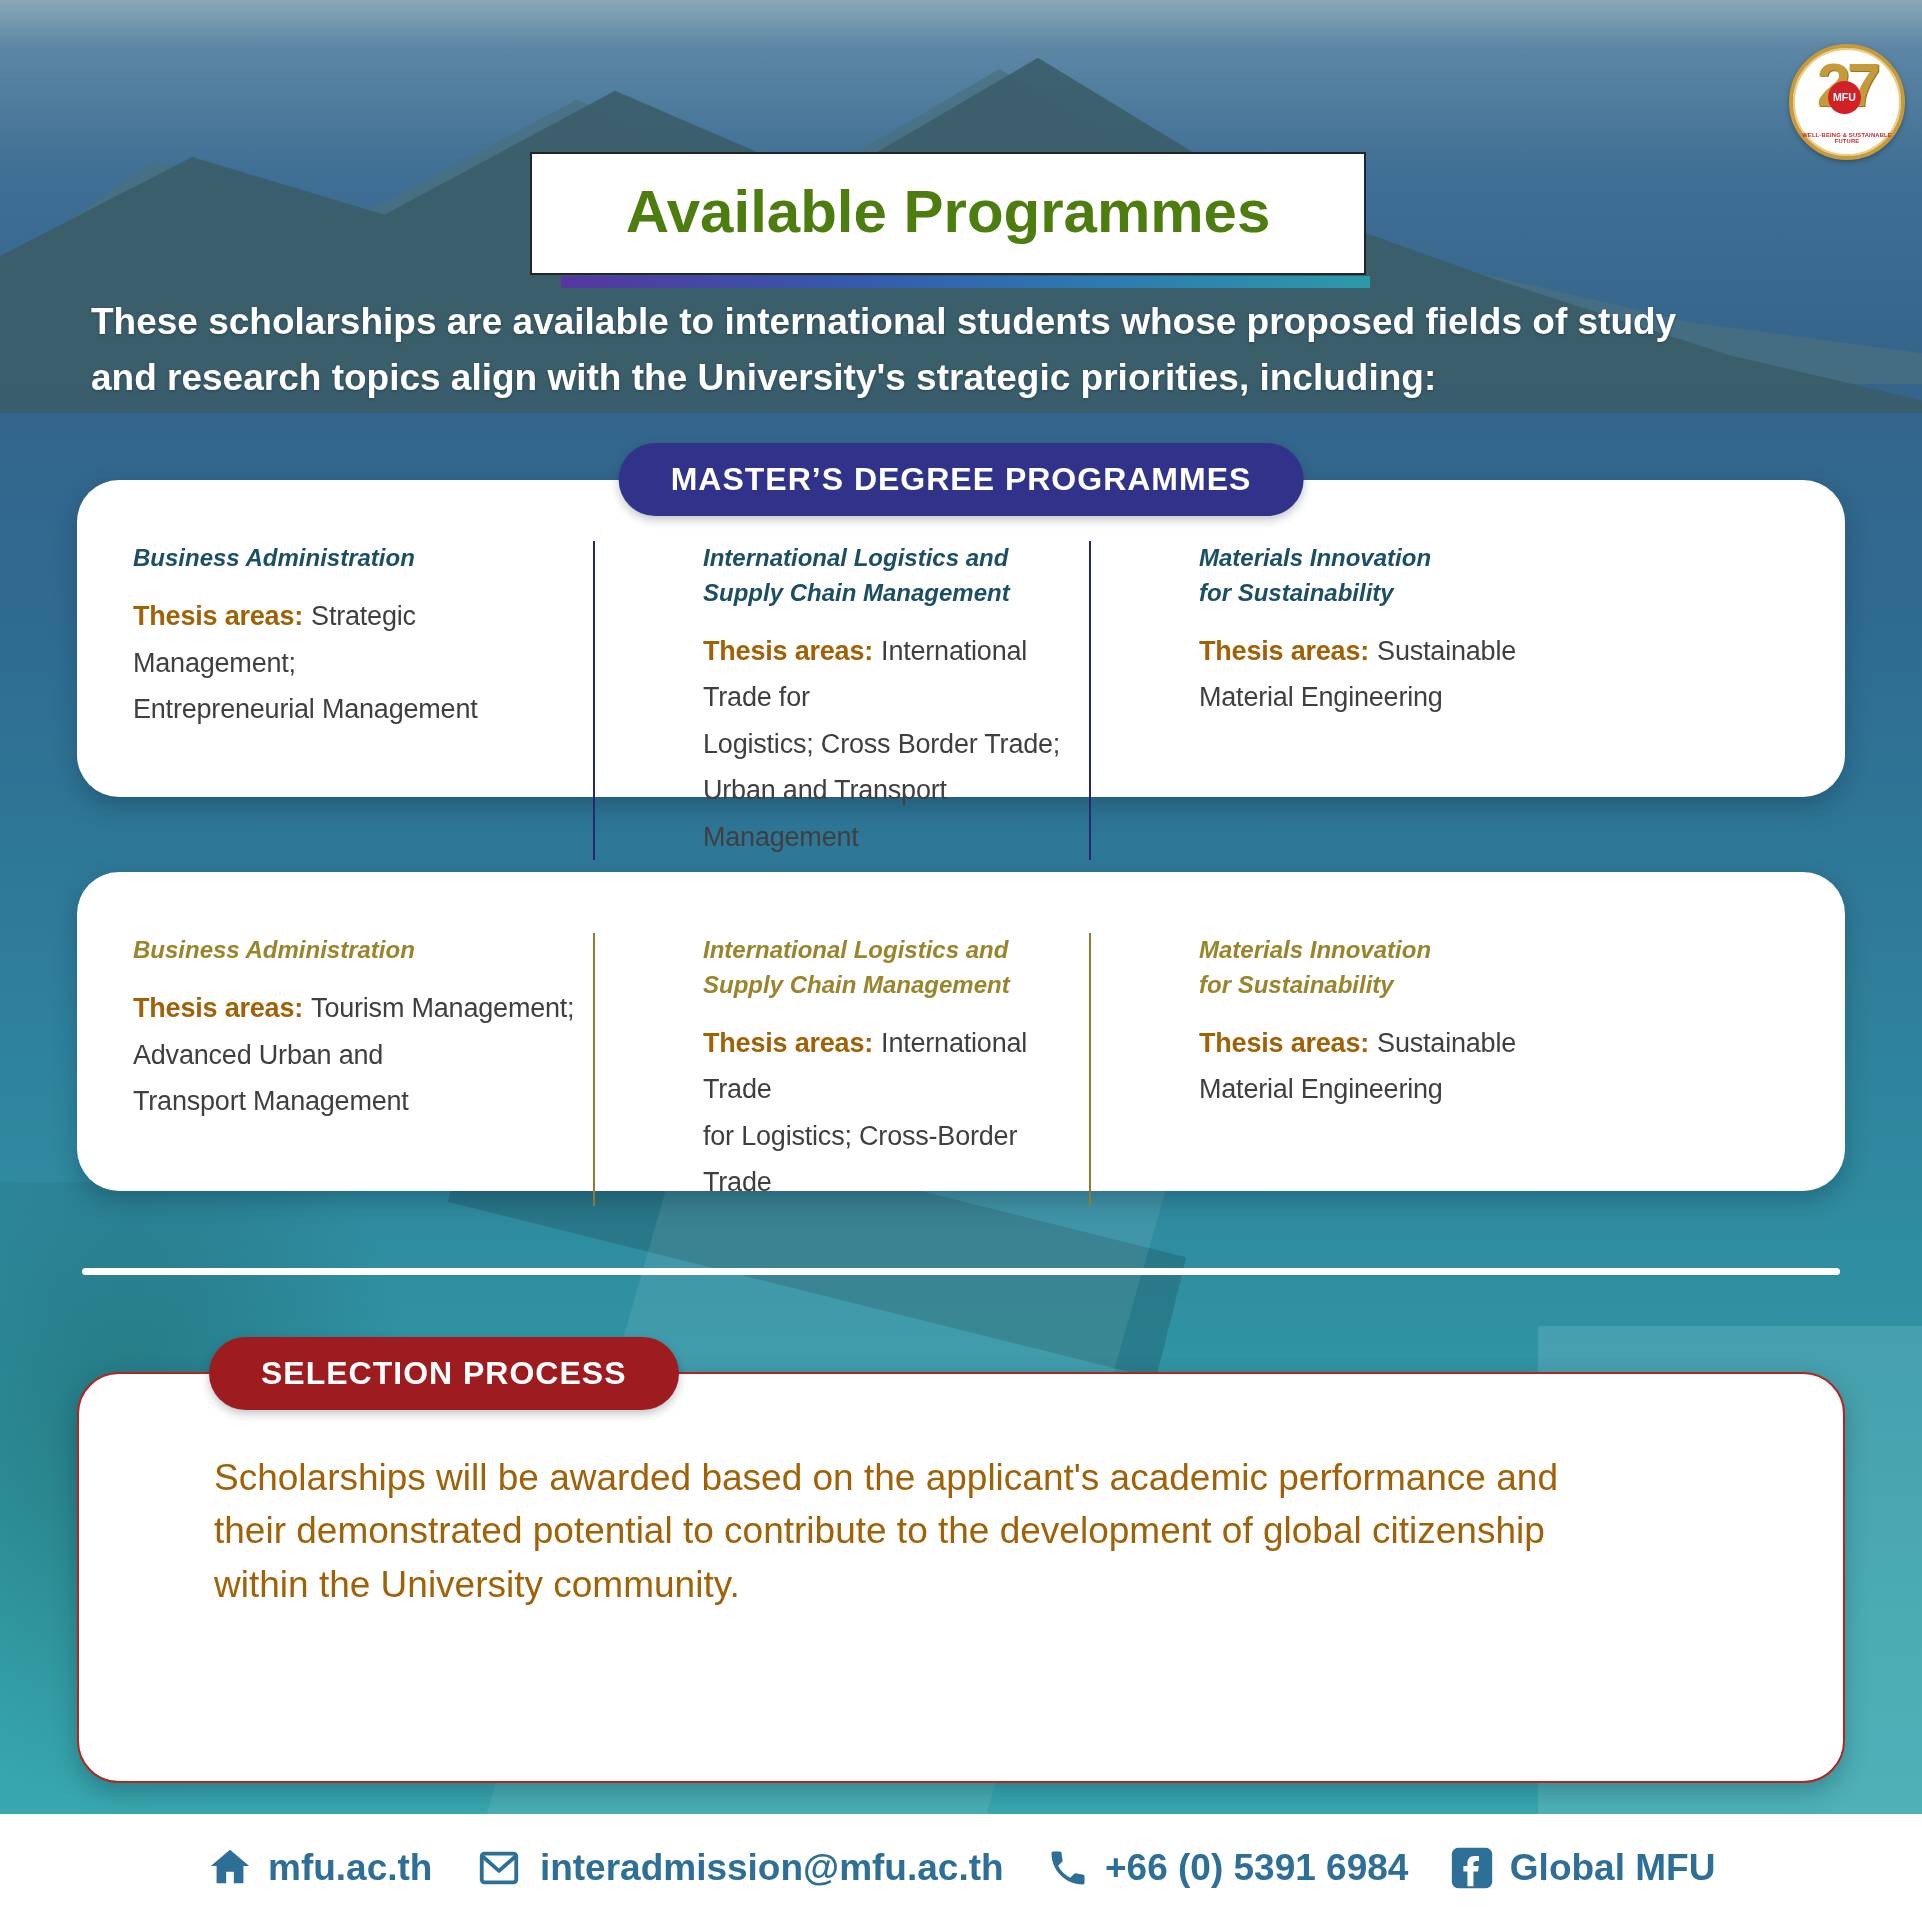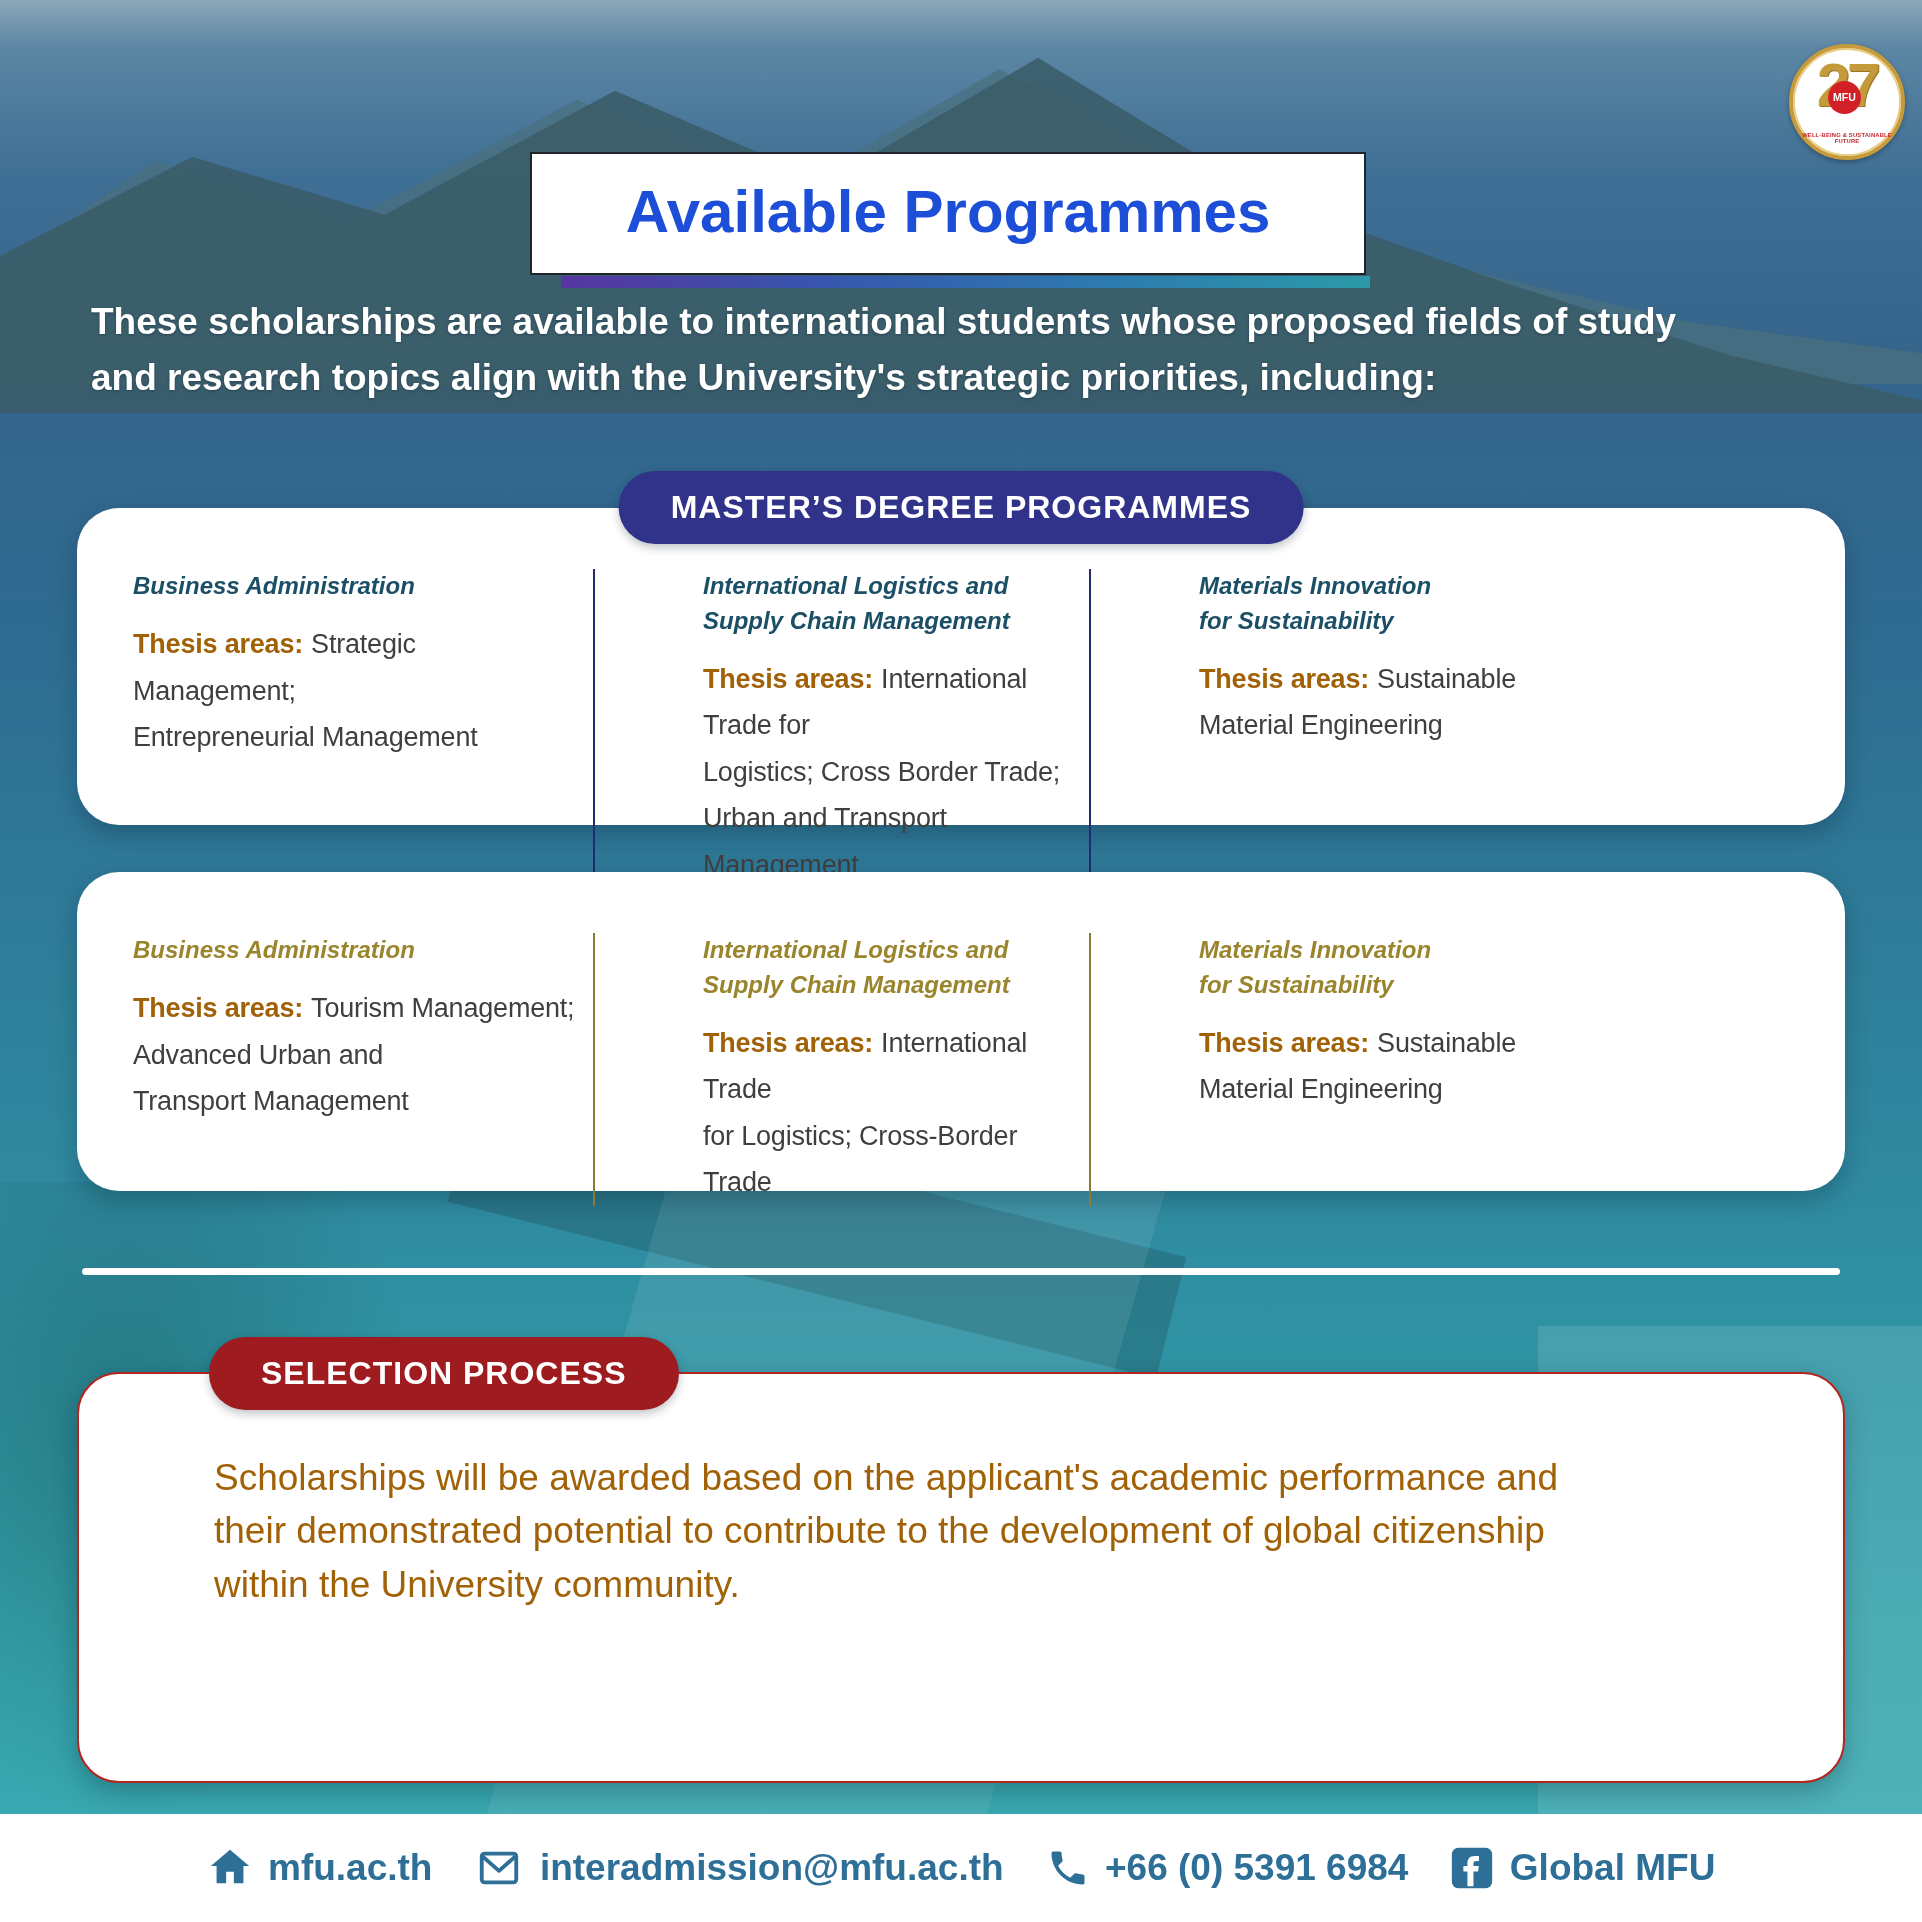--- a/index.html
+++ b/index.html
@@ -29,31 +29,31 @@
     text-align:center;}
   .logo-num{position:absolute;top:1.9px;left:0;right:0;font-size:61px;font-weight:bold;
     color:#c49a3a;text-shadow:1px 1px 0 #9a7420;letter-spacing:-3.8px;}
   .logo-mfu{position:absolute;top:33px;left:35px;width:33px;height:33px;border-radius:50%;
     background:#d31f26;color:#fff;font-size:10.6px;font-weight:bold;line-height:33px;}
   .logo-tag{position:absolute;bottom:12.5px;left:0;right:0;font-size:5.8px;font-weight:bold;
     color:#c1272d;letter-spacing:0.2px;}
   
   .title-box{position:absolute;top:152px;left:530px;width:832px;background:#fff;
     border:2.9px solid #20242b;text-align:center;padding:23px 0 27px;}
-  .title-box h1{margin:0;font-size:60px;color:#1d4ed8;letter-spacing:0;}
+  .title-box h1{margin:0;font-size:60px;color:#4d7c0f;letter-spacing:0;}
   .title-underline{position:absolute;left:29px;right:-5.8px;bottom:-15.4px;height:12.5px;
     background:linear-gradient(90deg,#5636a0,#3657ae,#2d7ab0,#2b9aa8);}
   
   .intro{position:absolute;top:294px;left:91px;width:1758px;margin:0;color:#fff;
     font-size:37px;font-weight:bold;line-height:1.5;white-space:pre-line;
     text-shadow:0 1px 2.9px rgba(0,20,30,.35);}
   
   .card{position:absolute;left:77px;width:1768px;background:#fff;border-radius:42px;
     box-shadow:0 9.6px 23px rgba(0,25,35,.25);box-sizing:border-box;}
-  .card.masters{top:508px;height:317px;}
+  .card.masters{top:480px;height:317px;}
   .card.doctoral{top:872px;height:319px;}
   .card.selection{top:1372px;height:411px;border:2.9px solid #b3251f;padding-left:10px;}
   .pill{position:absolute;top:-37px;height:73px;line-height:73px;border-radius:38px;
     color:#fff;font-size:32px;font-weight:bold;letter-spacing:1px;padding:0 52px;
     white-space:nowrap;box-shadow:0 3.8px 9.6px rgba(0,20,30,.25);}
   .pill-center{left:50%;transform:translateX(-50%);}
   .pill-masters{background:#31338b;}
   .pill-doctoral{background:#968238;}
   .pill-selection{left:130px;background:#9e1b1f;}
   .cols{display:flex;padding-top:61px;}

